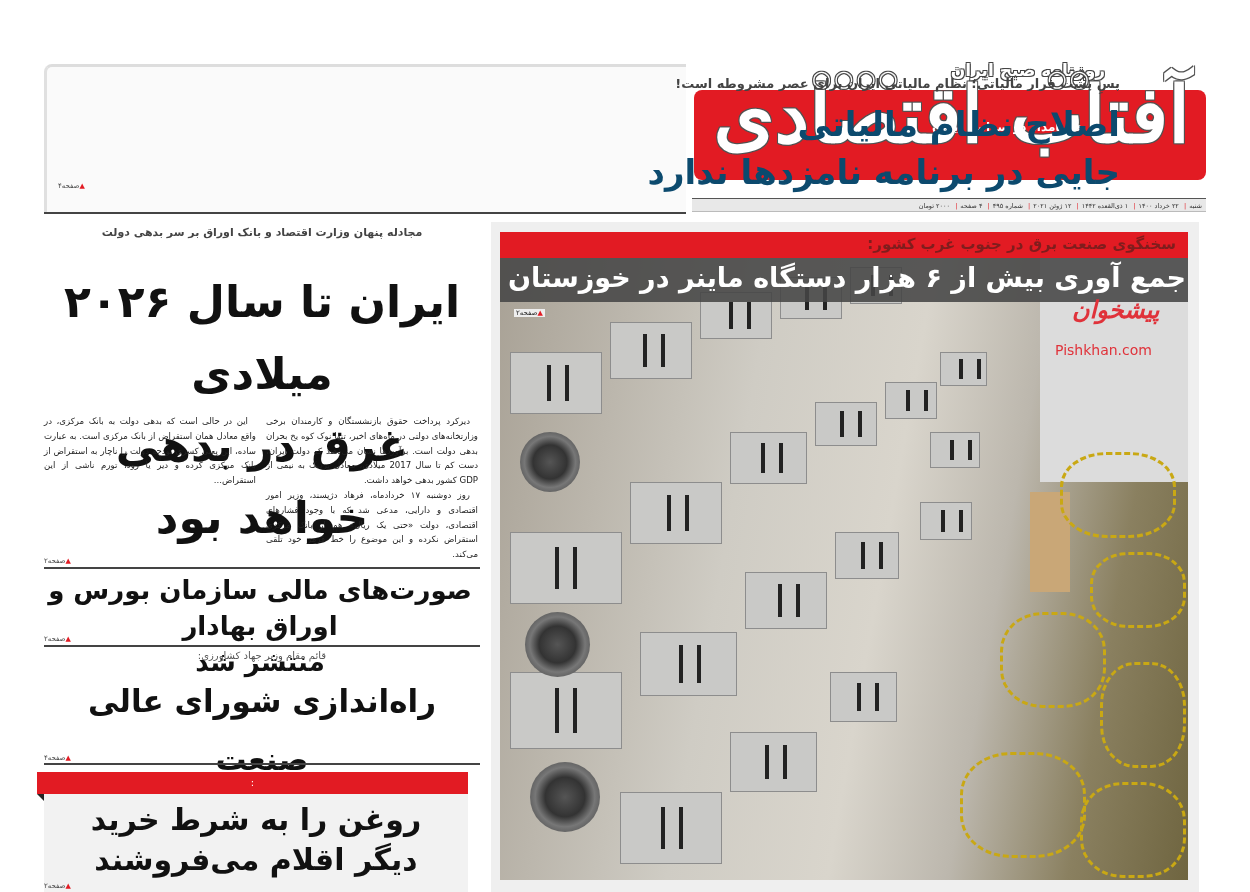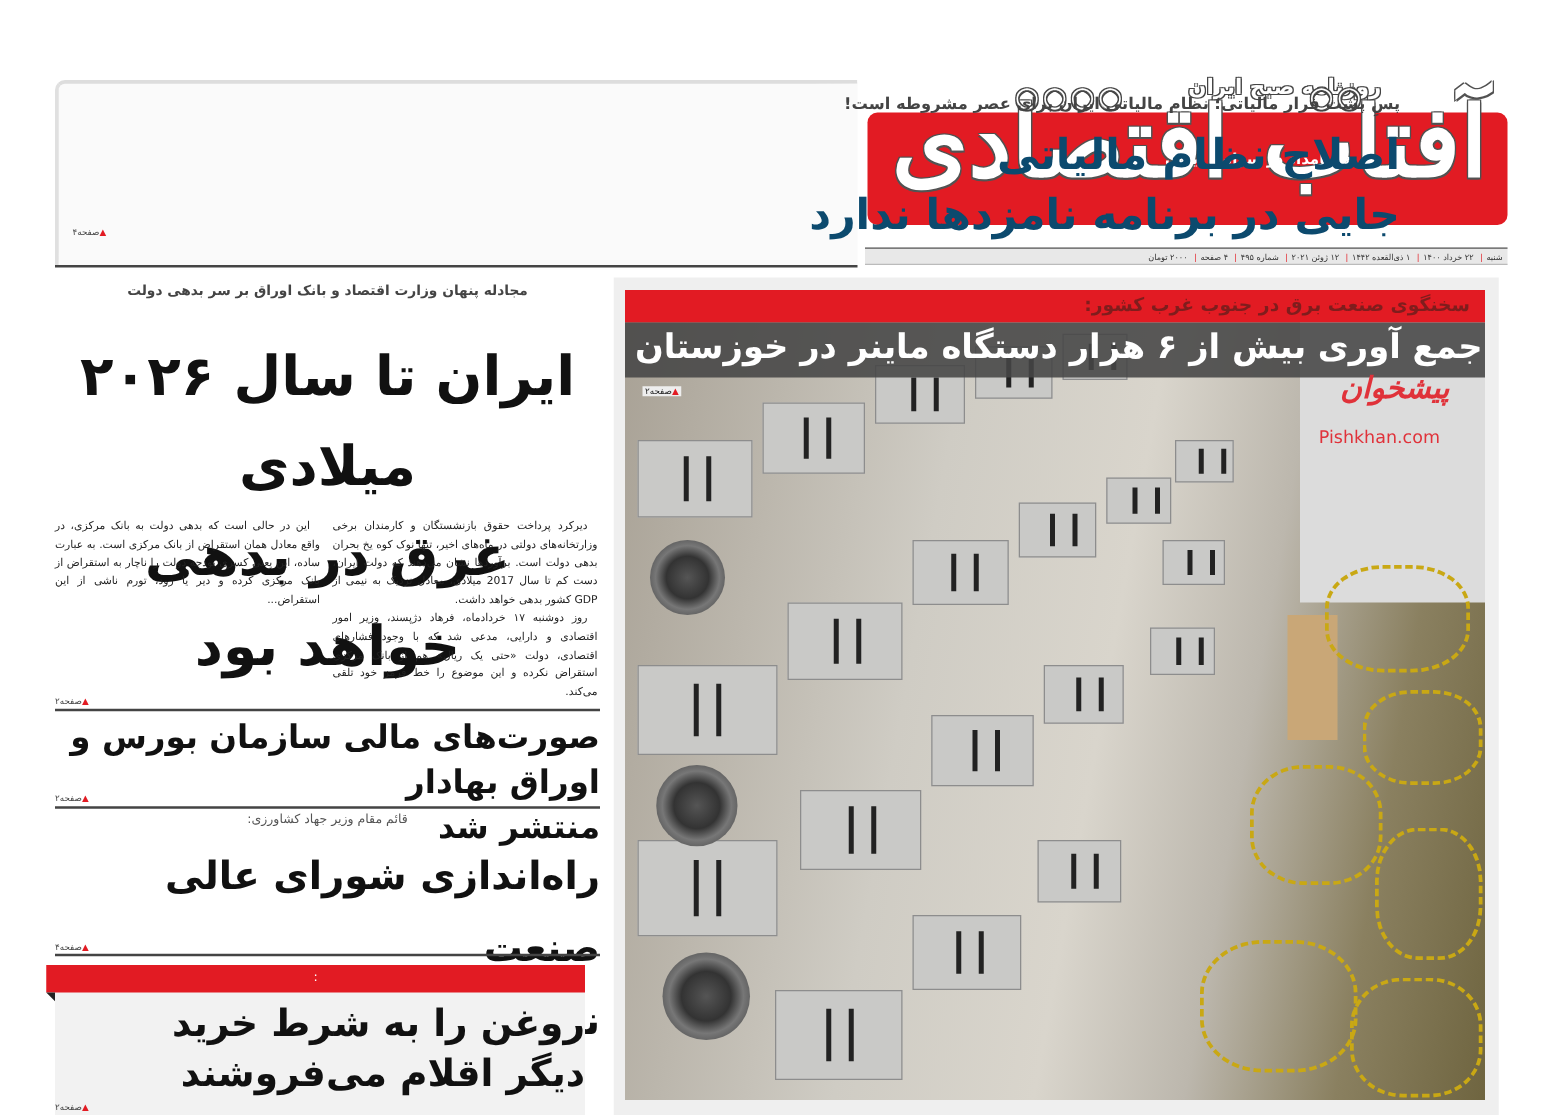--- a/index.html
+++ b/index.html
@@ -64,21 +64,21 @@
     left:44px; width:436px; top:266px; text-align:center;
     font-size:44px; font-weight:900; line-height:72px; color:#111;
   }
   .body-col {
     top:414px; width:212px; font-size:8.6px; line-height:14.8px; color:#222;
     text-align:justify;
   }
   .body-col p { margin:0; text-indent:8px; }
   .rule { height:1.5px; background:#444; }
 
-  .sec-headline { font-weight:900; color:#111; }
+  .sec-headline { text-align:center; font-weight:900; color:#111; }
   .red-bar { background:#e21b23; }
   .gray-box { background:#f2f2f2; }
 
   
   .photo-frame {
     left:491px; top:222px; width:708px; height:670px; background:#efefef;
   }
   .photo {
     left:500px; top:232px; width:688px; height:648px; overflow:hidden;
     background:linear-gradient(100deg, #a8a195 0%, #cfccc4 35%, #d9d5cc 55%, #bcb7ad 70%, #8a8060 85%, #6f6540 100%);

